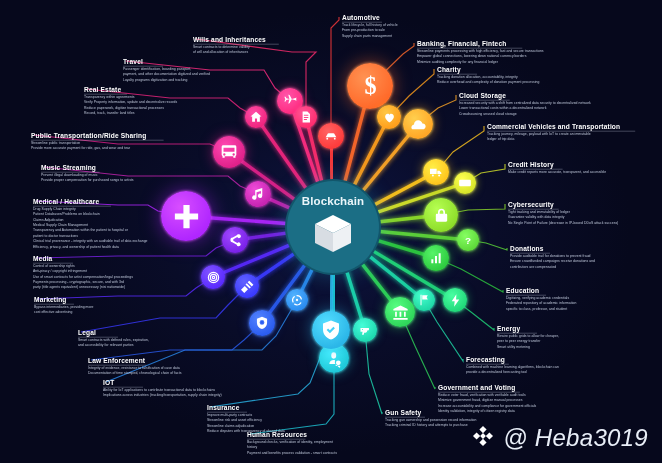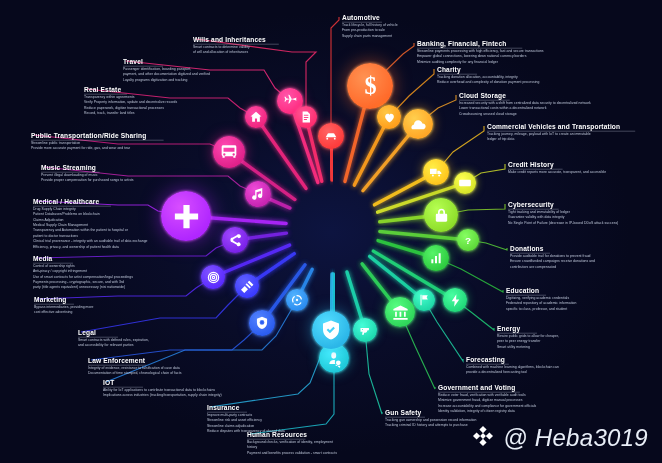--- a/index.html
+++ b/index.html
@@ -188,20 +188,30 @@
       <polyline points="256,117 240,108 228,98 170,98 87,89" fill="none" stroke="#f0257f" stroke-width="1.15" opacity=".8"></polyline>
       <line x1="84" y1="94.2" x2="126.9" y2="94.2" stroke="#cfd8ea" stroke-width=".55" opacity=".55"></line>
       <line x1="317.8199503653268" y1="182.5189243263064" x2="290" y2="101" stroke="#ff2d82" stroke-width="3.4" stroke-linecap="round" opacity=".95" filter="url(#glow)"></line>
       <polyline points="290,101 275,88 264,70 210,70 126,61" fill="none" stroke="#ff2d82" stroke-width="1.15" opacity=".8"></polyline>
       <line x1="123" y1="66.2" x2="163" y2="66.2" stroke="#cfd8ea" stroke-width=".55" opacity=".55"></line>
       <line x1="321.79620330378987" y1="181.35490234877363" x2="306" y2="117" stroke="#ff2d6f" stroke-width="3.4" stroke-linecap="round" opacity=".95" filter="url(#glow)"></line>
       <polyline points="306,117 306,62 316,52 292,52 196,39" fill="none" stroke="#ff2d6f" stroke-width="1.15" opacity=".8"></polyline>
       <line x1="193" y1="44.2" x2="278.8" y2="44.2" stroke="#cfd8ea" stroke-width=".55" opacity=".55"></line>
     </svg>
 
+  <div class="hub">
+    <span class="hub-label">Blockchain</span>
+    <span class="hub-cube">
+      <svg width="46" height="46" viewBox="0 0 46 46">
+        <polygon points="23,5 41,14 23,23 5,14" fill="#ffffff"></polygon>
+        <polygon points="5,14 23,23 23,42 5,33" fill="#d8dde3"></polygon>
+        <polygon points="41,14 41,33 23,42 23,23" fill="#eef1f4"></polygon>
+      </svg>
+    </span>
+  </div>
 
   <div id="nodes">
       <div class="node" title="Automotive" style="left: 318px; top: 123px; width: 26px; height: 26px; background: radial-gradient(circle at 38% 32%, rgb(255, 99, 99), rgb(255, 59, 59) 72%); box-shadow: rgba(255, 59, 59, 0.533) 0px 0px 10.4px, rgb(255, 119, 119) 0px 0px 3px;">
         <span class="glyph">
           <svg width="16" height="16" viewBox="0 0 24 24">
             <path fill="#ffffff" d="M4 14h16l-2.4-4.4C17.2 8.6 16.4 8 15.4 8H8.6c-1 0-1.8.6-2.2 1.6L4 14zm1 2a1.4 1.4 0 102.8 0A1.4 1.4 0 005 16zm11.2 0a1.4 1.4 0 102.8 0 1.4 1.4 0 00-2.8 0z"></path>
           </svg>
         </span>
       </div>
       <div class="node" title="Banking, Financial, Fintech" style="left: 347px; top: 63px; width: 46px; height: 46px; background: radial-gradient(circle at 38% 32%, rgb(255, 146, 82), rgb(255, 106, 42) 72%); box-shadow: rgba(255, 106, 42, 0.533) 0px 0px 18.4px, rgb(255, 166, 102) 0px 0px 3px;">

